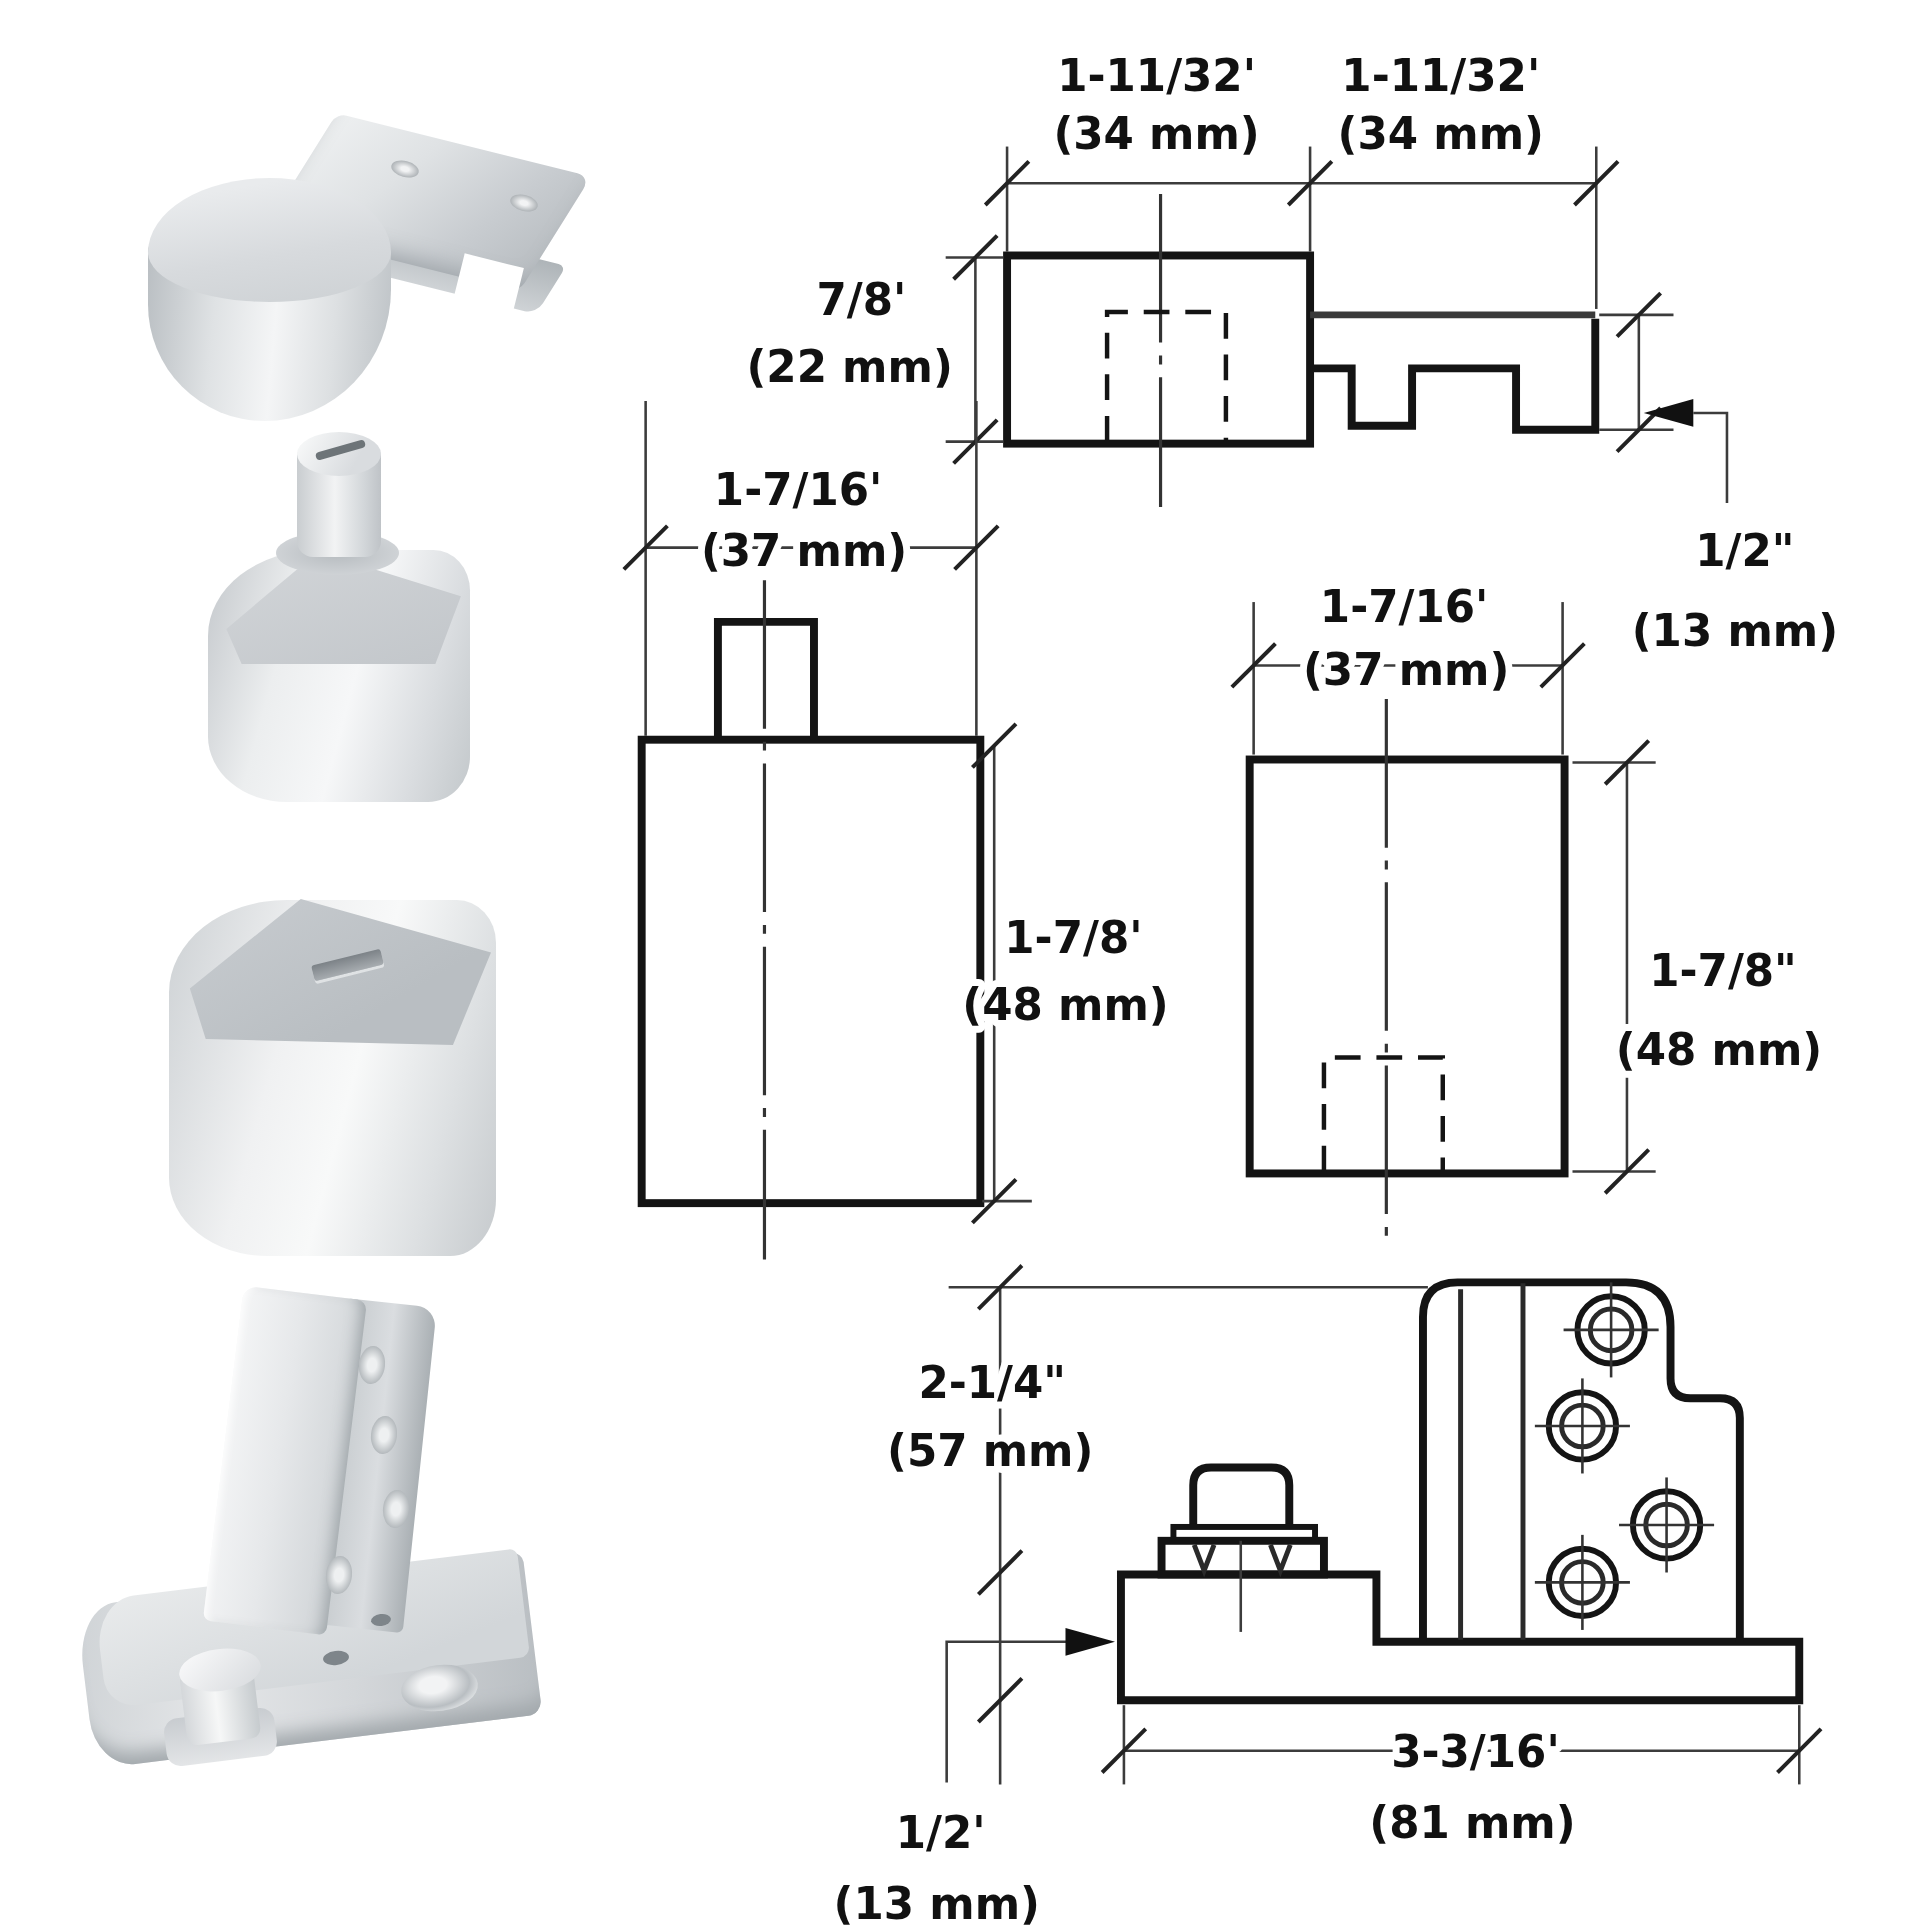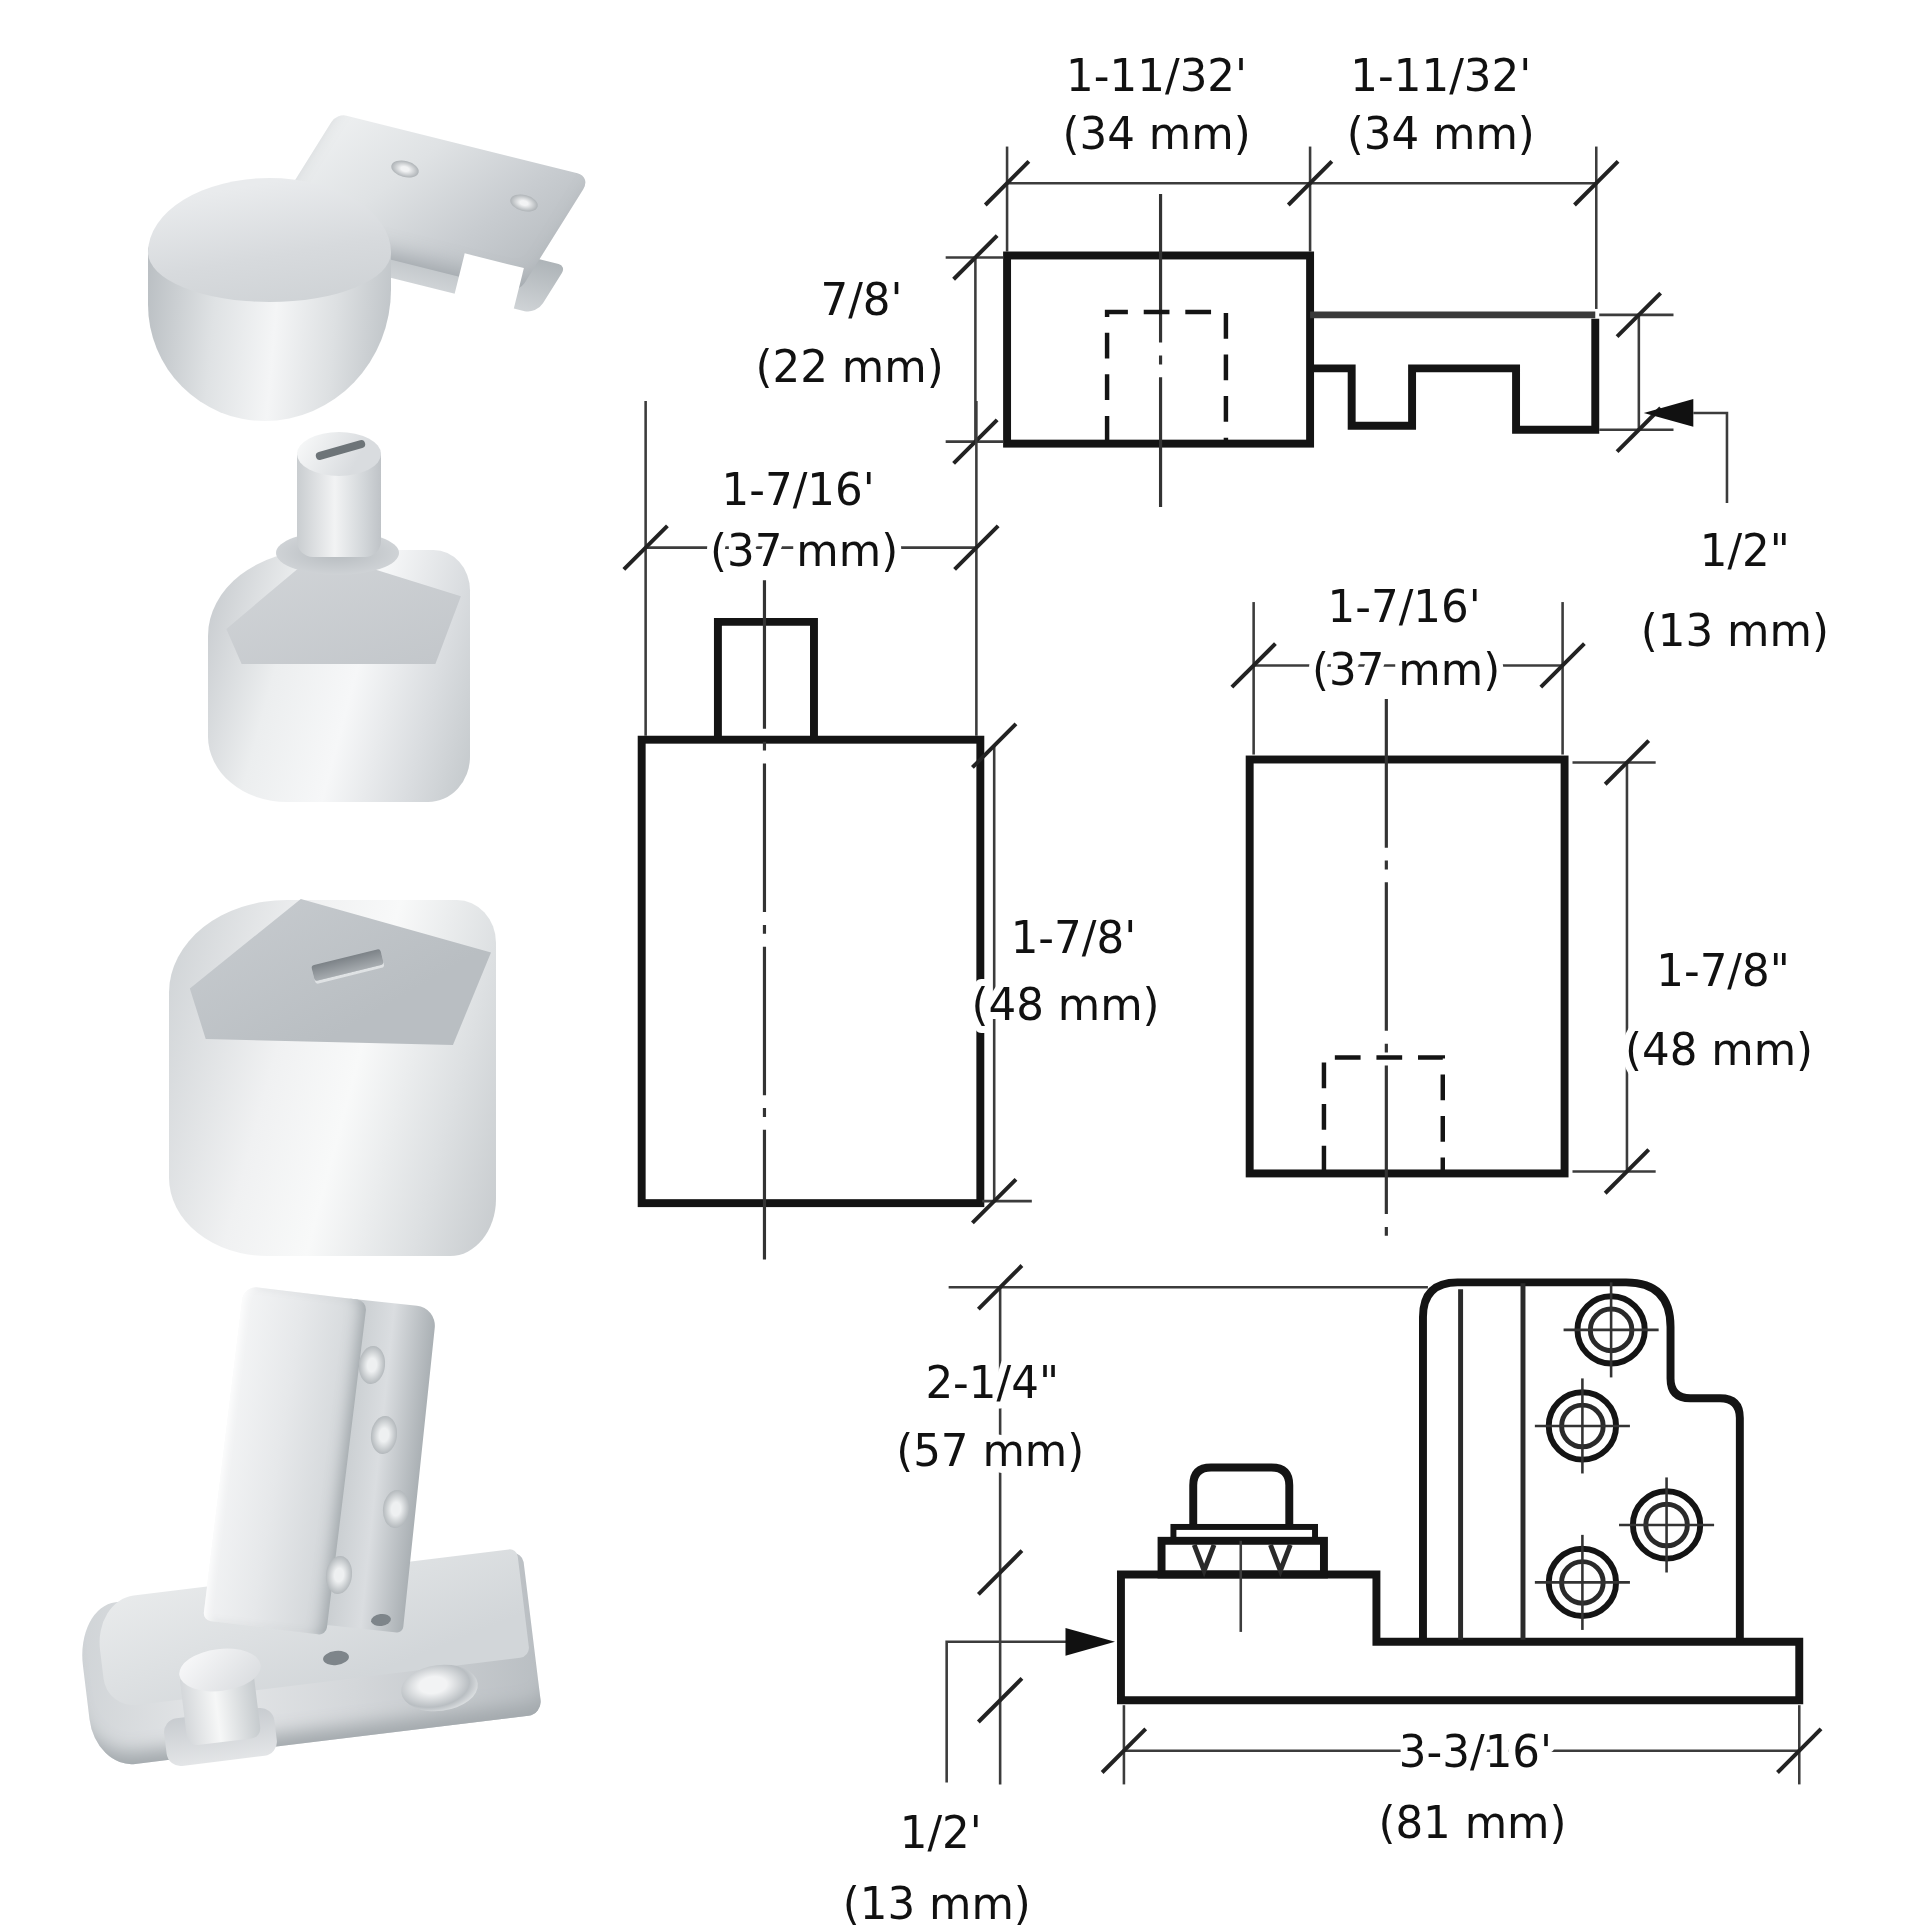--- a/index.html
+++ b/index.html
@@ -2,20 +2,21 @@
 <html><head>
 <meta charset="utf-8">
 <style>
   html,body{margin:0;padding:0;background:#ffffff;}
   #canvas{
     position:relative;
     width:1927px;height:1927px;
     background:#ffffff;
     overflow:hidden;
     font-family:"DejaVu Sans",sans-serif;
+    font-weight:bold;
   }
   
   #drawing{position:absolute;left:0;top:0;}
   .outline{stroke:#141414;stroke-width:8;fill:none;stroke-linejoin:miter;}
   .outline-med{stroke:#141414;stroke-width:6;fill:none;}
   .inner{stroke:#2a2a2a;stroke-width:5;fill:none;}
   .hidden-edge{stroke:#141414;stroke-width:4.5;fill:none;stroke-dasharray:26 16;}
   .centerline{stroke:#333;stroke-width:3.2;fill:none;stroke-dasharray:150 13 9 13;}
   .thin{stroke:#3c3c3c;stroke-width:2.6;fill:none;}
   .bar{stroke:#3a3a3a;stroke-width:7;fill:none;}

